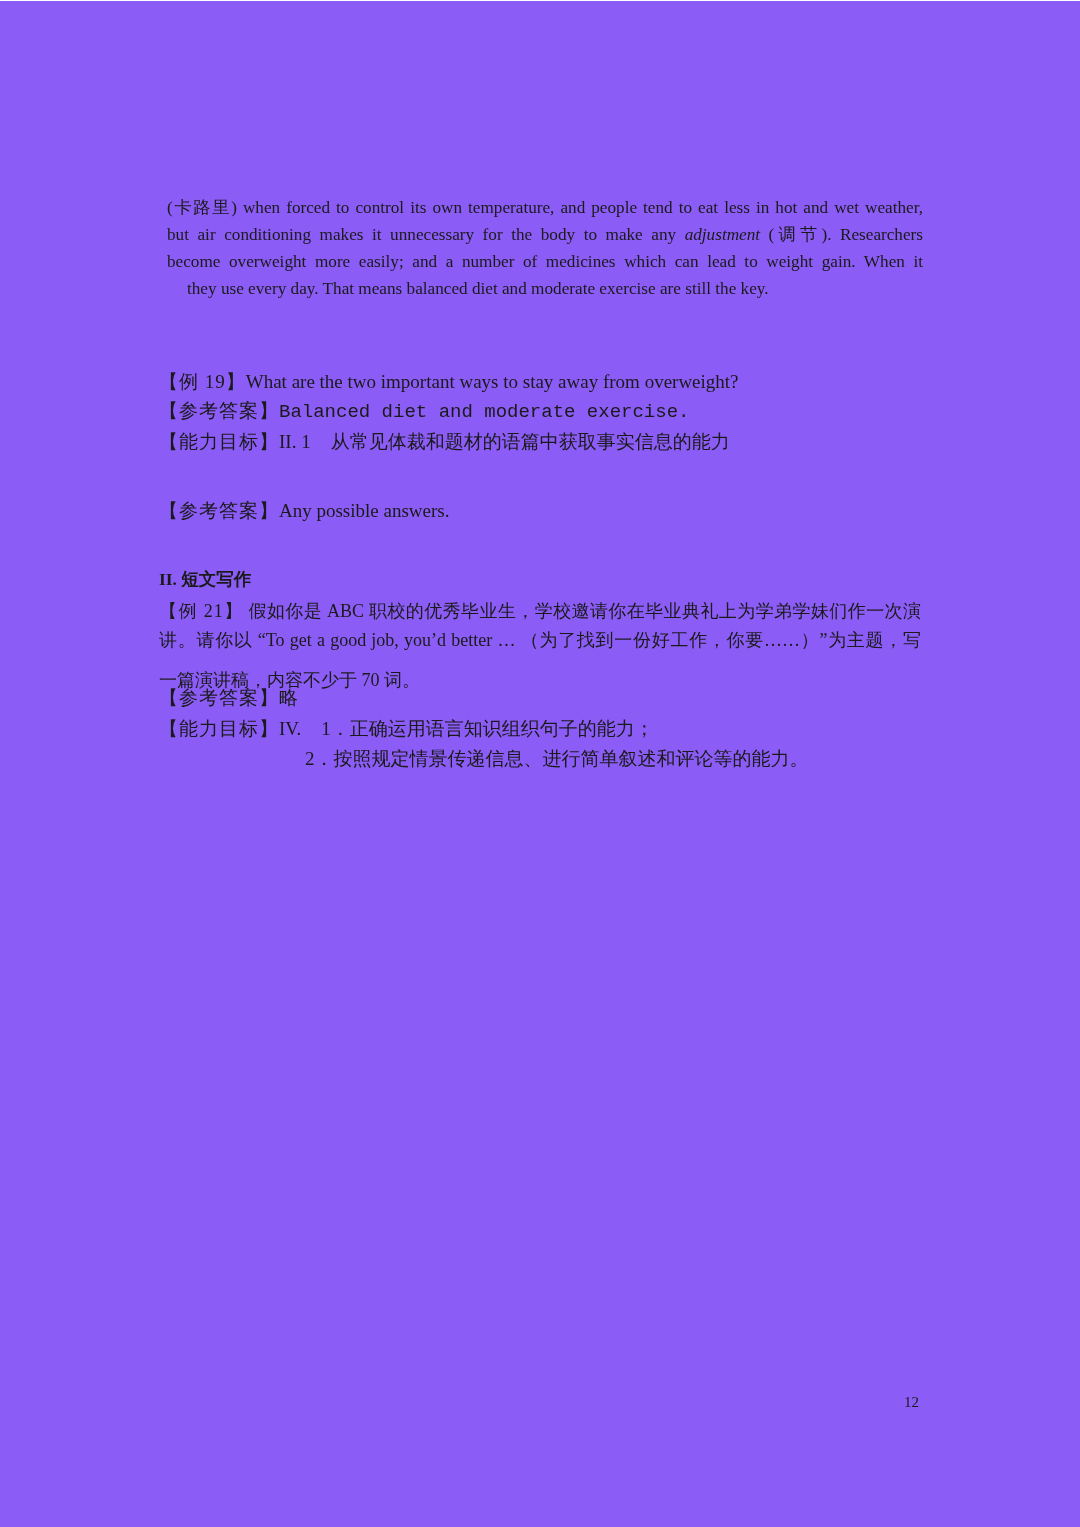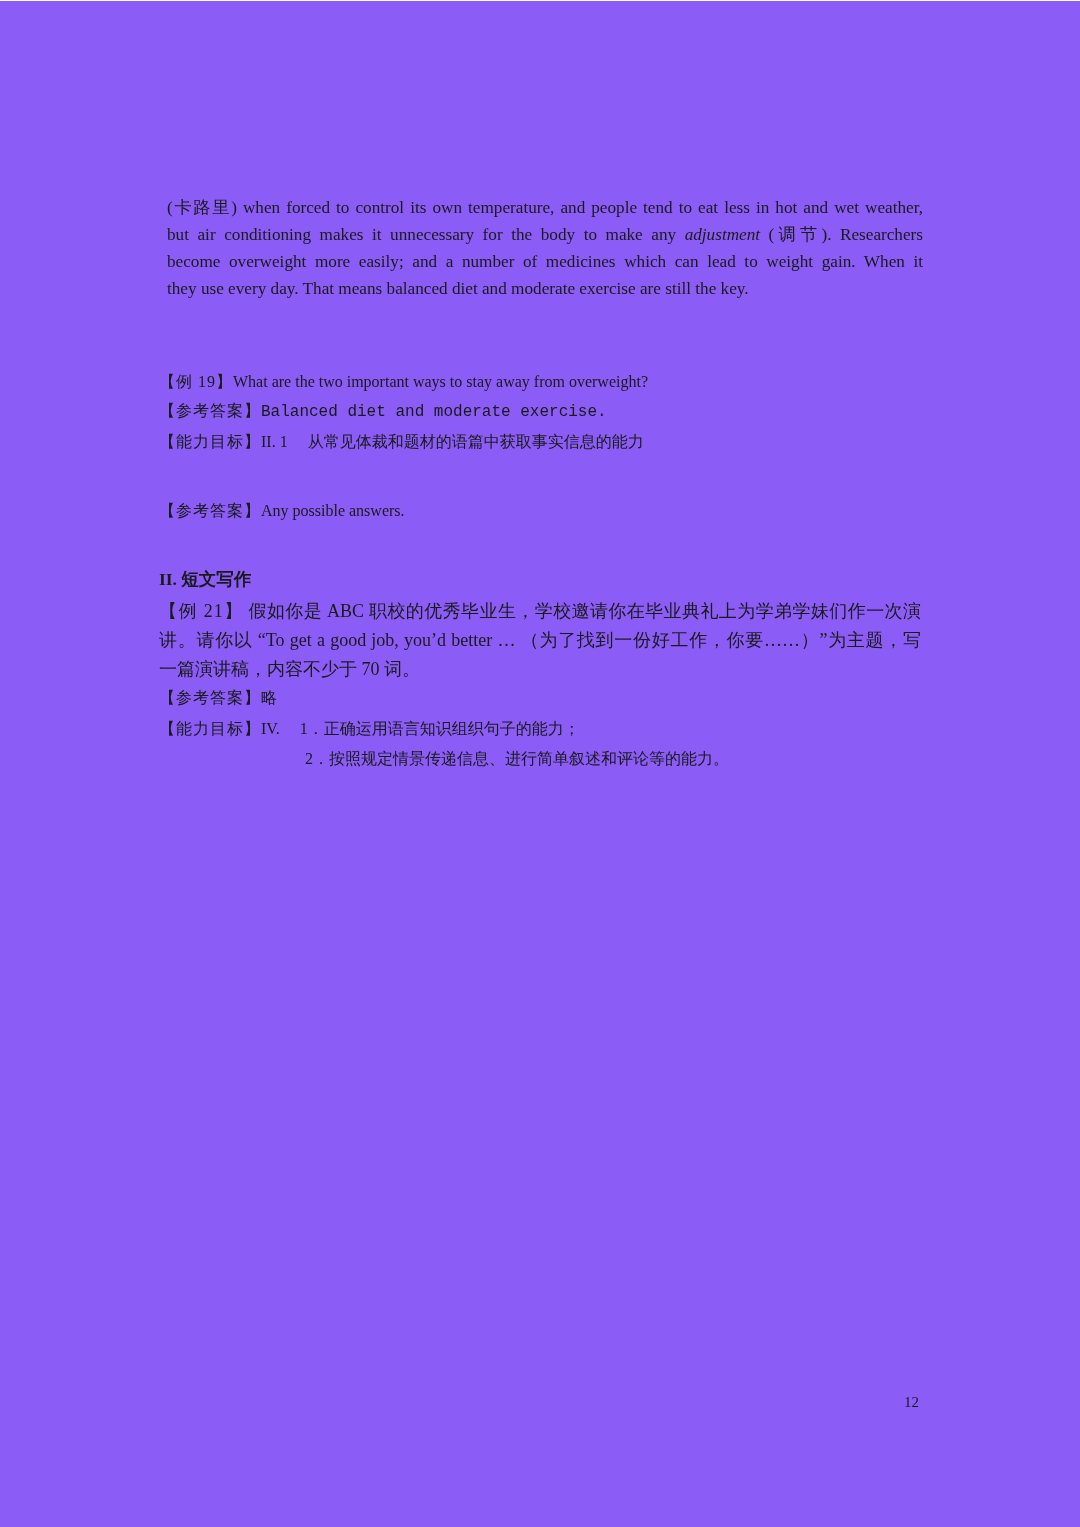--- a/index.html
+++ b/index.html
@@ -2,27 +2,27 @@
 <html><head>
 <meta charset="utf-8">
 <style>
   html, body { margin: 0; padding: 0; background: #ffffff; }
   body { width: 1080px; height: 1527px; position: relative; overflow: hidden;
          font-family: "Liberation Serif", "DejaVu Serif", serif; color: #1a1a1a; }
   .page { position: absolute; left: 0; top: 1px; width: 1080px; height: 1527px; background: #8b5cf6; }
   .para { position: absolute; left: 167px; top: 194px; width: 756px;
           font-size: 17.2px; line-height: 26.9px; text-align: justify; }
   .para .line { display: block; white-space: nowrap; text-align-last: justify; text-align: justify; }
-  .para .line.last { text-align-last: left; }
-  .row { position: absolute; left: 159px; font-size: 16px; line-height: 22px; white-space: nowrap; }
+  .para .line.last { text-align-last: left; margin-left: 20px; }
+  .row { position: absolute; left: 159px; font-size: 19px; line-height: 22px; white-space: nowrap; }
   .tag { letter-spacing: 1px; }
   .heading { position: absolute; left: 159px; top: 566px; font-size: 17.5px; font-weight: bold; white-space: nowrap; }
   .block { position: absolute; left: 159px; top: 596px; width: 762px; font-size: 18px; line-height: 29px; }
   .block .line { display: block; white-space: nowrap; text-align: justify; text-align-last: justify; }
-  .block .line.last { text-align-last: left; }
+  .block .line.last { text-align-last: left; margin-top: 11px; }
   .pagenum { position: absolute; left: 904px; top: 1393px; font-size: 15px; }
   em { font-style: italic; }
   .gap { display: inline-block; width: 10px; }
 </style>
 </head>
 <body>
 
 <div class="page">
 
   <div class="para">

